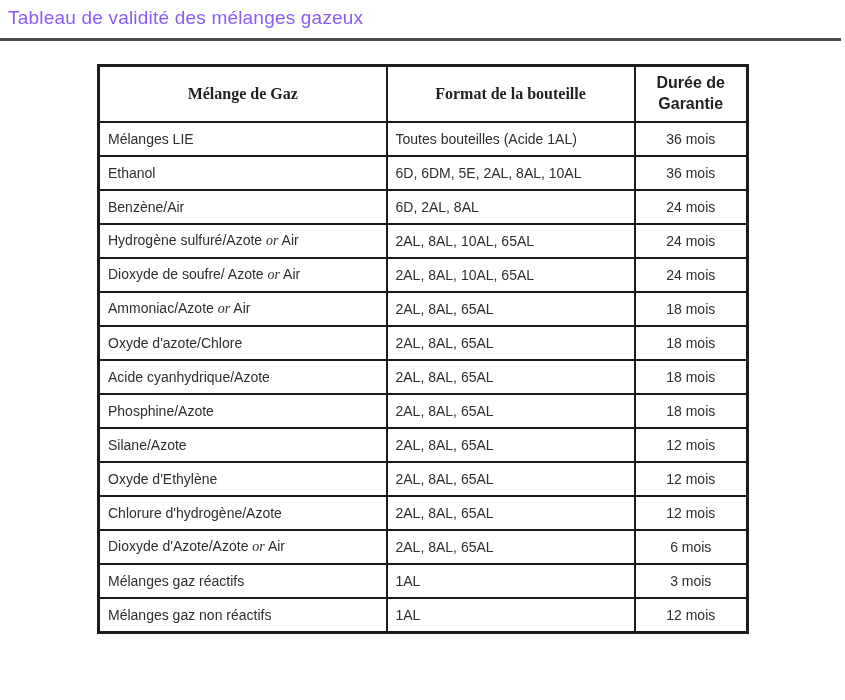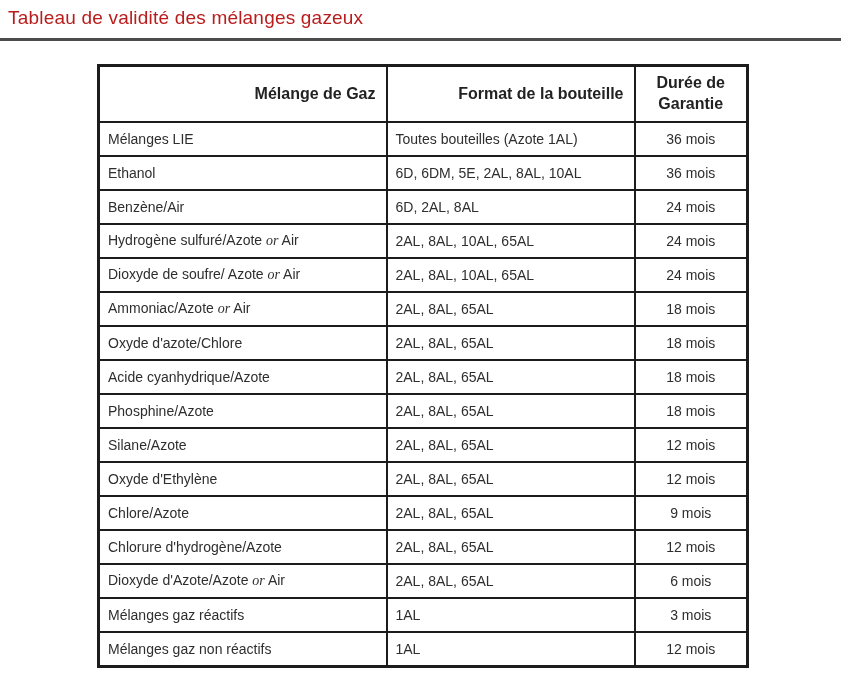--- a/index.html
+++ b/index.html
@@ -5,21 +5,21 @@
   html, body { margin: 0; padding: 0; }
   body {
     width: 845px; height: 700px;
     background: #ffffff;
     font-family: "Liberation Sans", "DejaVu Sans", sans-serif;
     position: relative;
     overflow: hidden;
   }
   .doc-title {
     position: absolute; left: 8px; top: 7px;
-    font-size: 19px; color: #b91c1c; letter-spacing: 0.2px;
+    font-size: 19px; color: #8b5cf6; letter-spacing: 0.2px;
     white-space: nowrap;
   }
   .title-rule {
     position: absolute; left: 0; top: 38px;
     width: 841px; height: 3px; background: #4c4c4c;
   }
   table.gas-table {
     position: absolute; left: 97px; top: 64px;
     width: 649px;
     border-collapse: collapse; table-layout: fixed;
@@ -30,21 +30,21 @@
     color: #2e2e2e;
     vertical-align: middle;
     box-sizing: border-box;
     overflow: hidden;
     white-space: nowrap;
   }
   .gas-table th {
     font-size: 16px; font-weight: bold; color: #222222;
     height: 56px;
   }
-  th.col-gaz, th.col-format { text-align: right; padding: 0 10px; }
+  th.col-gaz, th.col-format { text-align: center; padding: 0 10px; font-family: Liberation Serif, serif; }
   th.col-duree { text-align: center; padding: 0 16px; white-space: normal; line-height: 1.3; }
   .gas-table td {
     font-size: 14px;
     height: 20px;
     padding: 0 8px;
     margin-top: 16px;
   }
   .col-gaz   { width: 288px; }
   .col-format{ width: 248px; }
   .col-duree { width: 113px; }
@@ -61,21 +61,21 @@
   <thead>
     <tr>
       <th class="col-gaz">Mélange de Gaz</th>
       <th class="col-format">Format de la bouteille</th>
       <th class="col-duree">Durée de Garantie</th>
     </tr>
   </thead>
   <tbody id="table-body">
       <tr>
         <td class="col-gaz cell-gaz">Mélanges LIE</td>
-        <td class="col-format cell-format">Toutes bouteilles (Azote 1AL)</td>
+        <td class="col-format cell-format">Toutes bouteilles (Acide 1AL)</td>
         <td class="col-duree cell-duree">36 mois</td>
       </tr>
       <tr>
         <td class="col-gaz cell-gaz">Ethanol</td>
         <td class="col-format cell-format">6D, 6DM, 5E, 2AL, 8AL, 10AL</td>
         <td class="col-duree cell-duree">36 mois</td>
       </tr>
       <tr>
         <td class="col-gaz cell-gaz">Benzène/Air</td>
         <td class="col-format cell-format">6D, 2AL, 8AL</td>
@@ -115,25 +115,20 @@
         <td class="col-gaz cell-gaz">Silane/Azote</td>
         <td class="col-format cell-format">2AL, 8AL, 65AL</td>
         <td class="col-duree cell-duree">12 mois</td>
       </tr>
       <tr>
         <td class="col-gaz cell-gaz">Oxyde d'Ethylène</td>
         <td class="col-format cell-format">2AL, 8AL, 65AL</td>
         <td class="col-duree cell-duree">12 mois</td>
       </tr>
       <tr>
-        <td class="col-gaz cell-gaz">Chlore/Azote</td>
-        <td class="col-format cell-format">2AL, 8AL, 65AL</td>
-        <td class="col-duree cell-duree">9 mois</td>
-      </tr>
-      <tr>
         <td class="col-gaz cell-gaz">Chlorure d'hydrogène/Azote</td>
         <td class="col-format cell-format">2AL, 8AL, 65AL</td>
         <td class="col-duree cell-duree">12 mois</td>
       </tr>
       <tr>
         <td class="col-gaz cell-gaz">Dioxyde d'Azote/Azote <em class="or">or</em> Air</td>
         <td class="col-format cell-format">2AL, 8AL, 65AL</td>
         <td class="col-duree cell-duree">6 mois</td>
       </tr>
       <tr>

